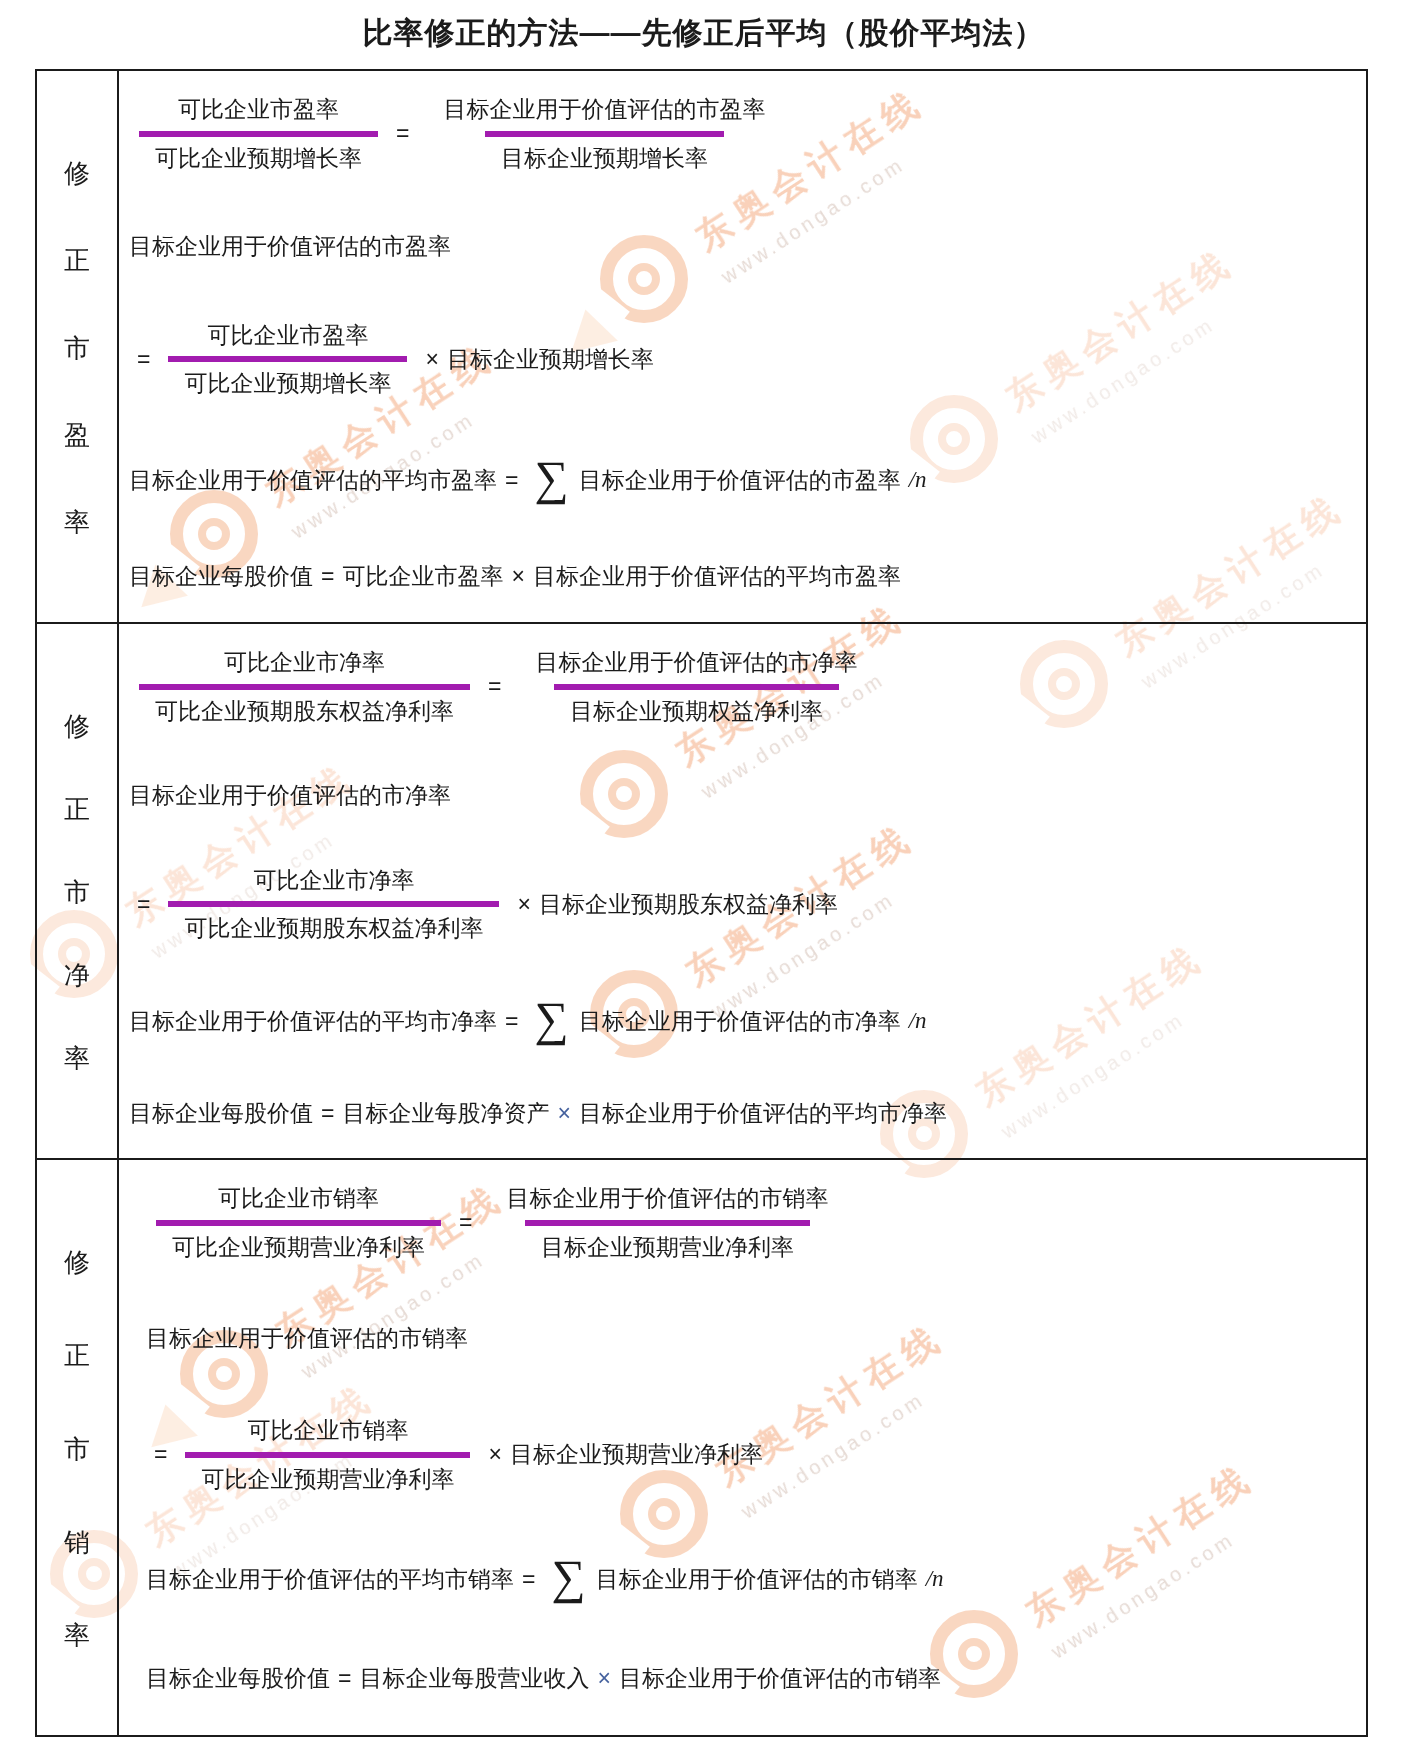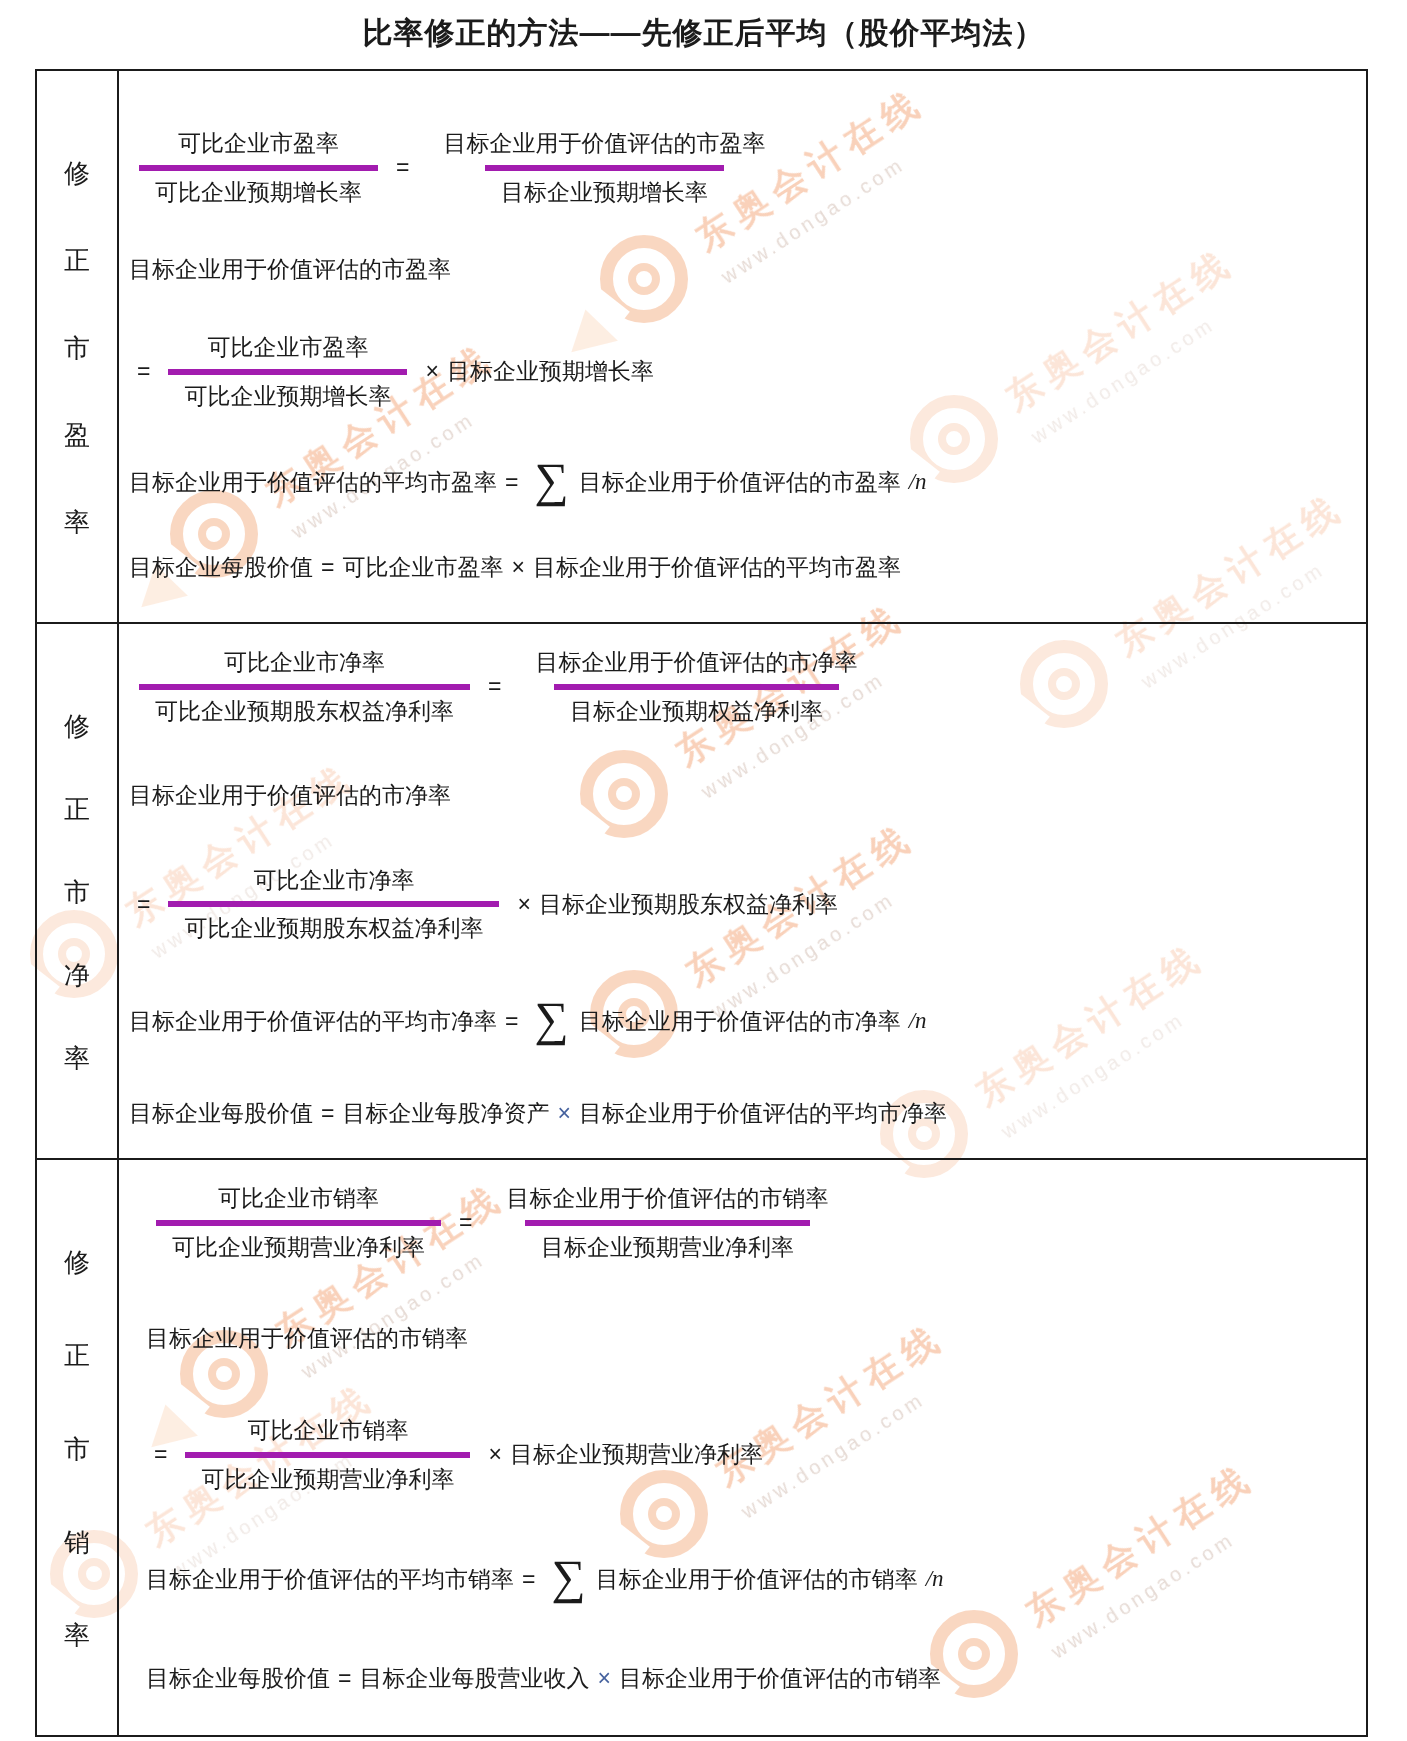--- a/index.html
+++ b/index.html
@@ -26,21 +26,21 @@
   .label-cell{
     width:82px;border-right:2px solid #1b1b1b;box-sizing:border-box;
     display:flex;flex-direction:column;align-items:center;justify-content:space-between;
     padding:85px 0 82px;font-size:26px;
   }
   .content-cell{
     flex:1;box-sizing:border-box;position:relative;
     display:flex;flex-direction:column;justify-content:space-between;align-items:flex-start;
     padding:24px 10px 38px 10px;font-size:23px;
   }
-  .trow-1 .content-cell{padding-bottom:40px;margin-top:34px;}
+  .trow-1 .content-cell{padding-bottom:31px;}
   .trow-2 .content-cell{padding-bottom:30px;gap:12px;}
   .trow-3 .content-cell{padding-bottom:42px;margin-left:17px;}
   
   .f-line{display:flex;align-items:center;white-space:nowrap;line-height:1.25;}
   .frac{display:inline-flex;flex-direction:column;align-items:center;margin:0 10px;}
   .frac .num{padding:0 16px 7px;}
   .frac .den{border-top:6px solid #a21caf;padding:7px 16px 0;}
   .eq{margin:0 8px;}
   .mult{margin:0 8px;}
   .mult-blue{color:#46629e;}

